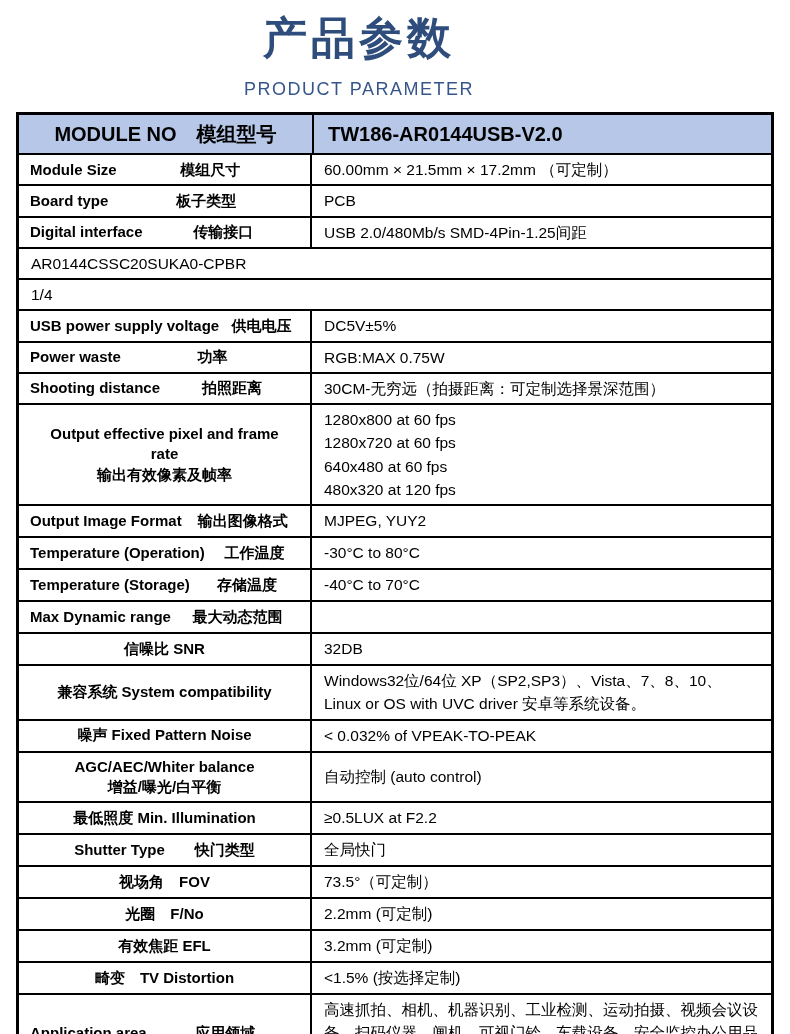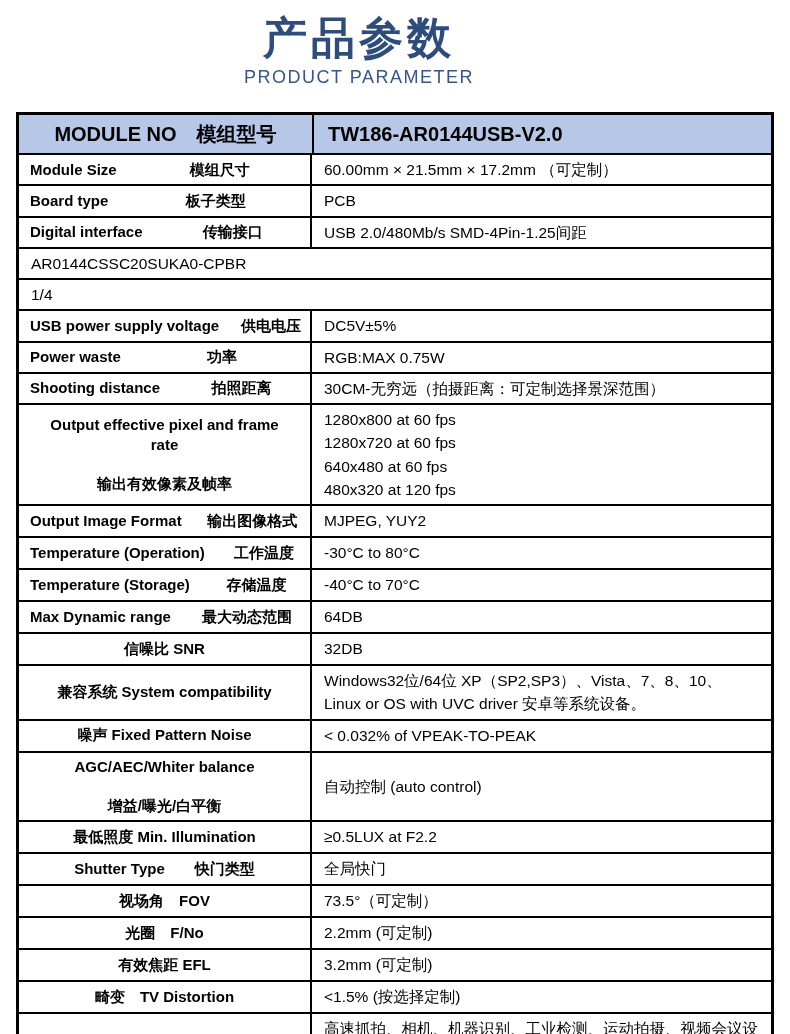--- a/index.html
+++ b/index.html
@@ -17,42 +17,41 @@
     color:#000;
     overflow:hidden;
   }
   .page-header{position:absolute;top:14px;left:0;width:718px;text-align:center;}
   .page-title{
     font-size:44px;font-weight:700;color:var(--accent);
     letter-spacing:4px;line-height:1.1;
   }
   .page-subtitle{
     font-size:18px;color:var(--subtitle);letter-spacing:1.5px;
-    margin-top:5px;font-weight:400;
+    margin-top:17px;font-weight:400;
   }
   .spec-table{
     position:absolute;top:112px;left:16px;width:758px;
     border:3px solid var(--border);
     background:#fff;
   }
   .thead{
     display:flex;align-items:stretch;background:var(--header-bg);
     min-height:38px;
   }
   .th{display:flex;align-items:center;font-weight:700;font-size:20px;text-align:center;}
   .th-label{width:293px;justify-content:center;text-align:center;}
   .th-value{flex:1;border-left:2px solid var(--border);padding-left:14px;}
   .tr{display:flex;align-items:stretch;border-top:2px solid var(--border);min-height:32px;}
   #rows .tr:nth-child(-n+8){min-height:25px;}
   .td{display:flex;align-items:center;}
   .td.label{
     width:293px;border-right:2px solid var(--border);
     font-weight:700;font-size:15px;line-height:1.35;
     padding:2px 6px;
-    gap:19px;
   }
   .td.label.split .en{padding-left:5px;white-space:nowrap;}
   .td.label.split .zh{flex:1;text-align:center;}
   .td.label.center{justify-content:center;text-align:center;}
   .td.label.stack{flex-direction:column;justify-content:center;text-align:center;padding:4px 16px;}
   .td.value{
     flex:1;font-size:15.5px;line-height:1.5;
     padding:3px 10px 3px 12px;
     white-space:pre-line;
   }
@@ -148,21 +147,20 @@
           <span class="en">Temperature (Storage)</span>
           <span class="zh">存储温度</span>
         </div>
         <div class="td value">-40°C to 70°C</div>
       </div>
       <div class="tr">
         <div class="td label split">
           <span class="en">Max Dynamic range</span>
           <span class="zh">最大动态范围</span>
         </div>
-        <div class="td value">64DB</div>
       </div>
       <div class="tr">
         <div class="td label center">信噪比 SNR</div>
         <div class="td value">32DB</div>
       </div>
       <div class="tr">
         <div class="td label center">兼容系统 System compatibility</div>
         <div class="td value">Windows32位/64位 XP（SP2,SP3）、Vista、7、8、10、
 Linux or OS with UVC driver 安卓等系统设备。</div>
       </div>

